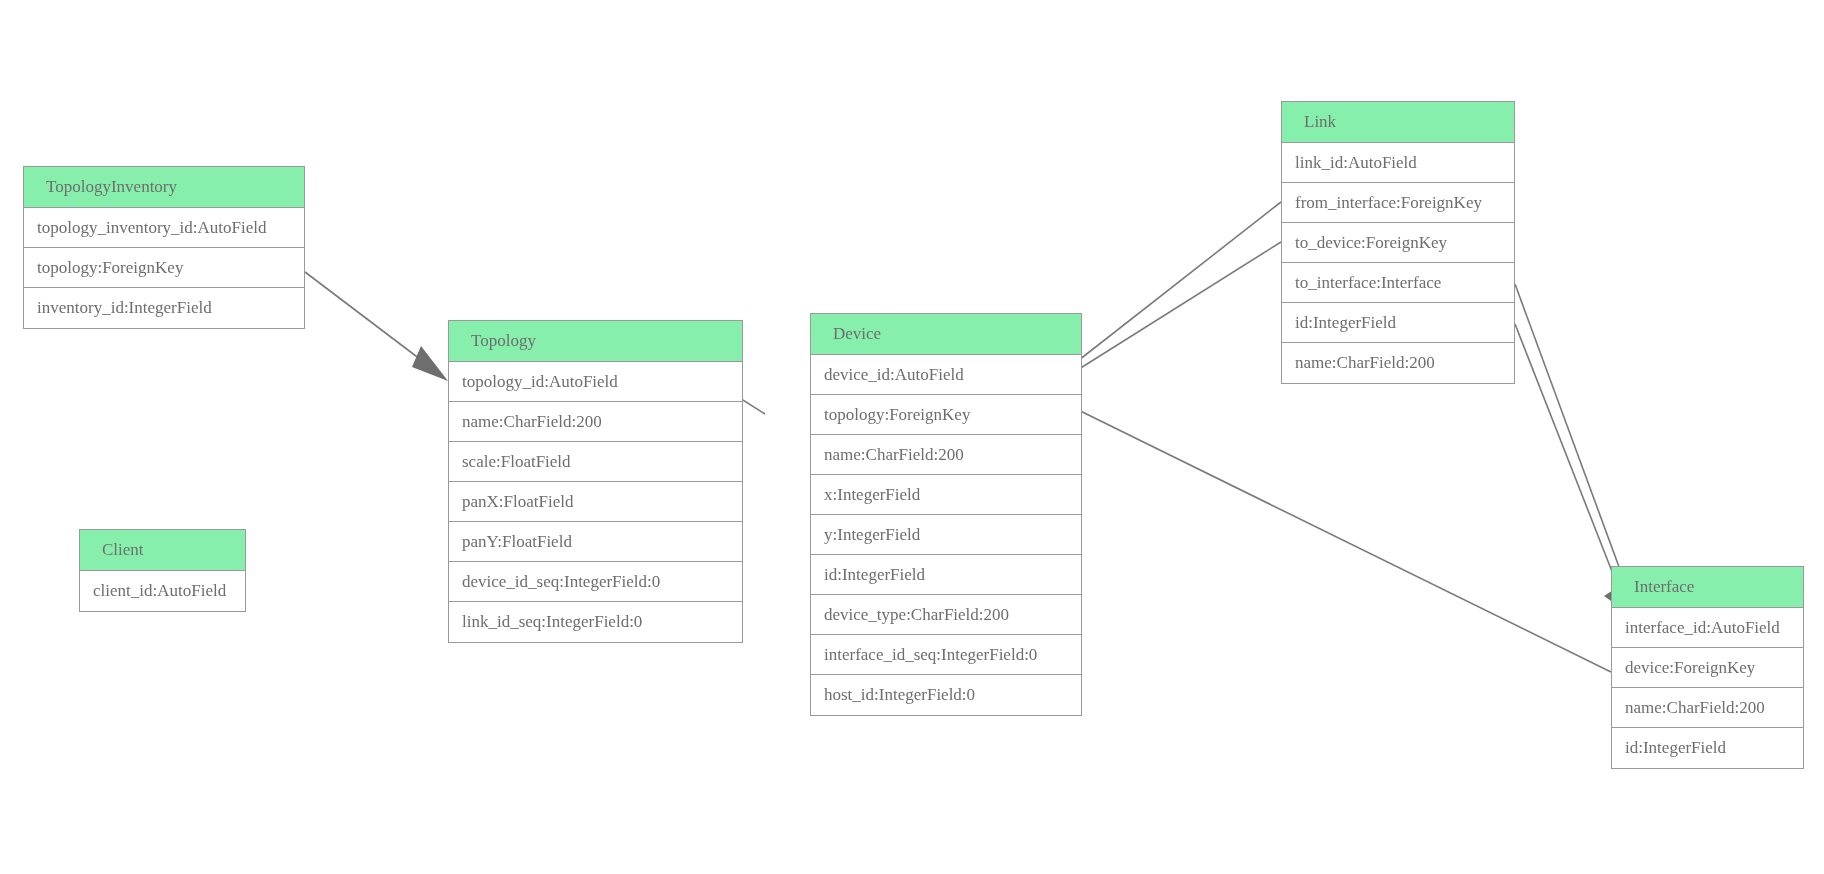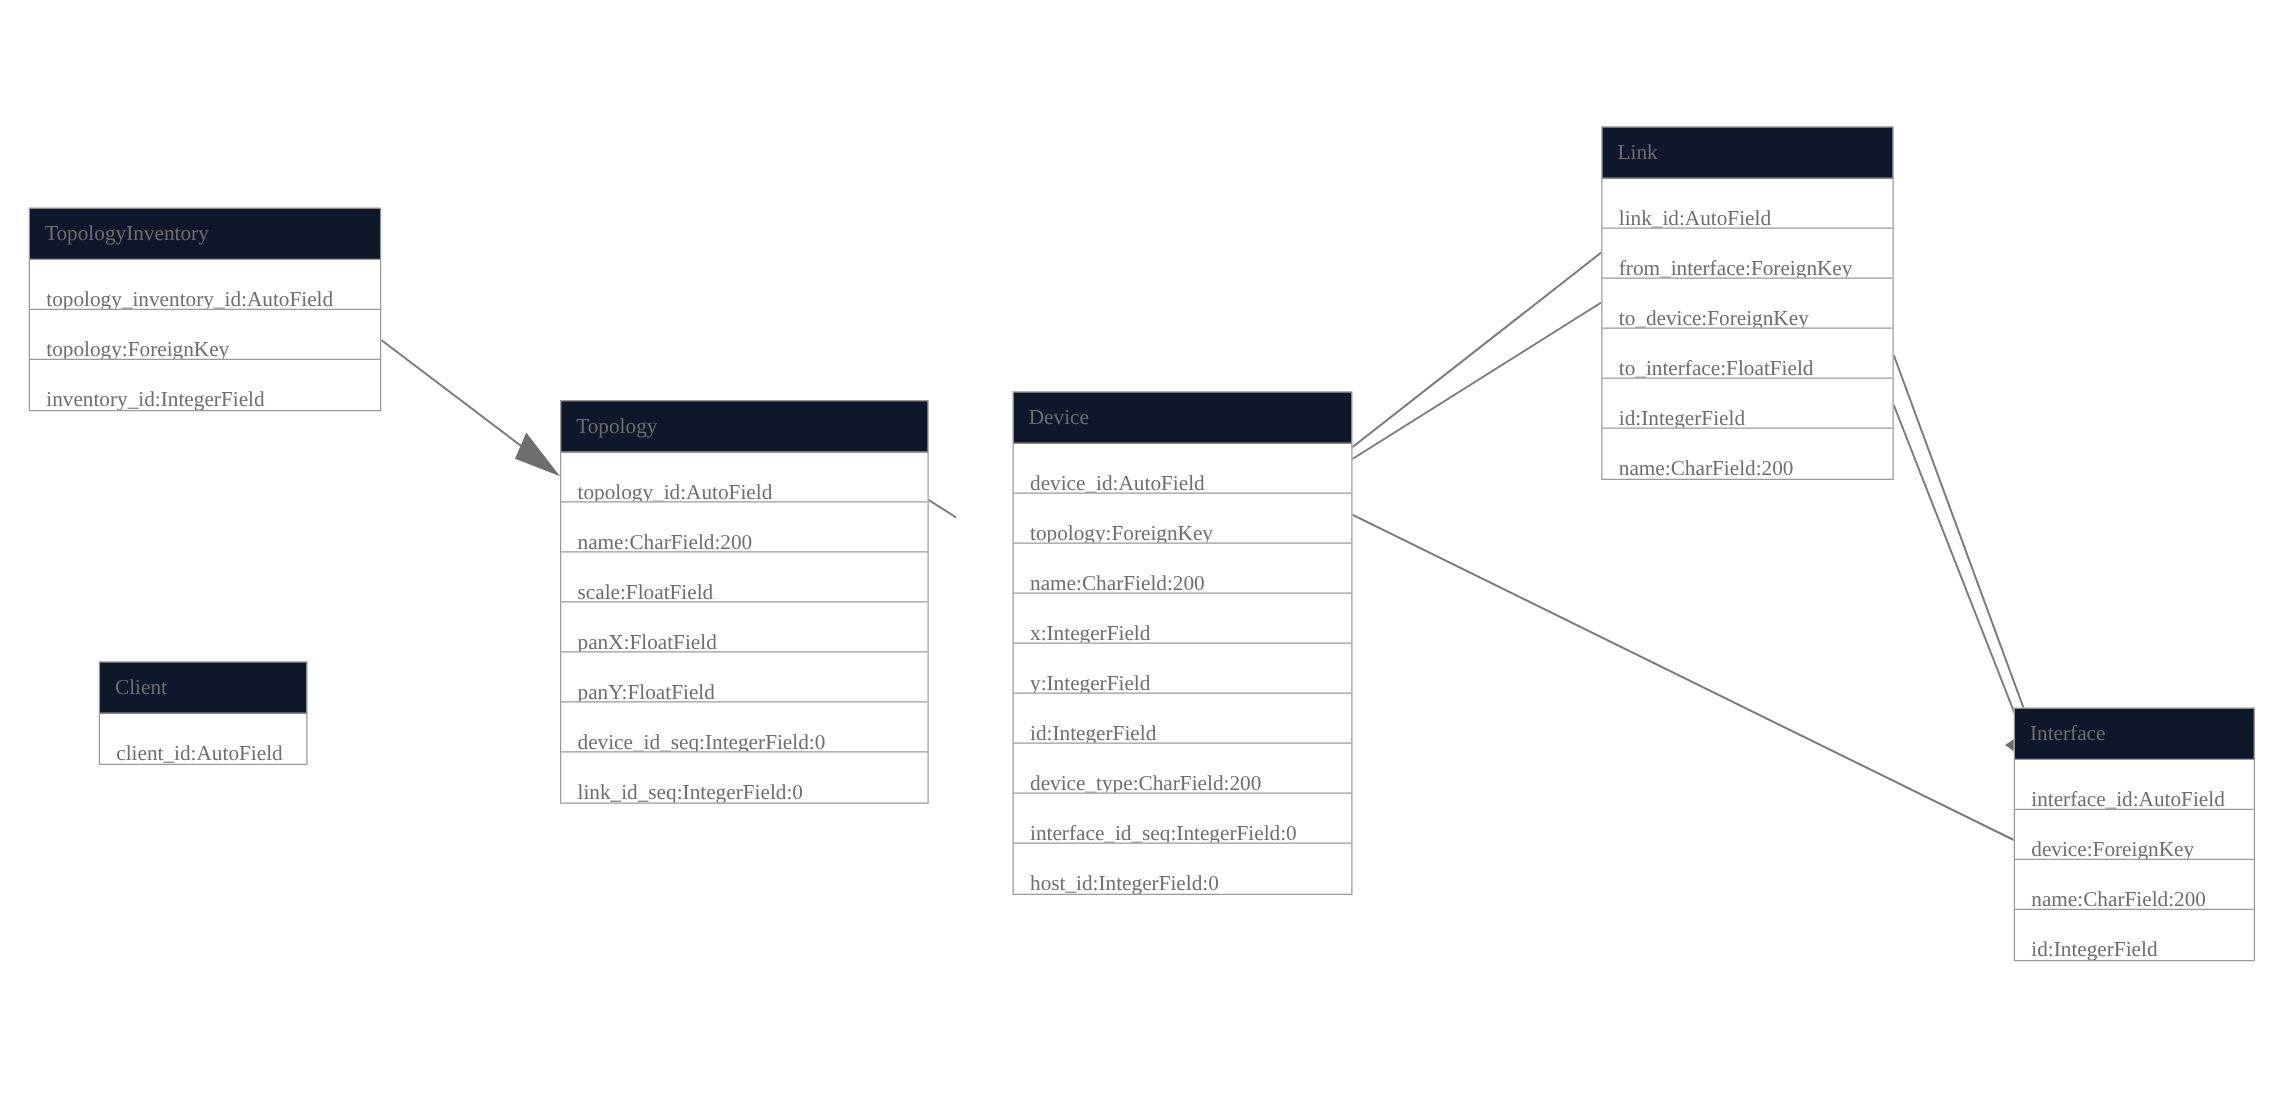--- a/index.html
+++ b/index.html
@@ -26,40 +26,40 @@
   }
   .entity {
     position: absolute;
     box-sizing: border-box;
     border: 1px solid #9a9a9a;
     background: #ffffff;
     z-index: 5;
   }
   .entity-header {
     box-sizing: border-box;
-    background: #0f172a;
+    background: #86efac;
     border-bottom: 1px solid #9a9a9a;
     color: #6e6e6e;
     font-size: 17px;
     line-height: 40px;
     height: 41px;
-    padding: 0 0 0 12px;
+    padding: 0 0 0 22px;
     white-space: nowrap;
     overflow: hidden;
   }
   .entity-fields {
     display: block;
   }
   .field-row {
     box-sizing: border-box;
     height: 40px;
     line-height: 39px;
     color: #6e6e6e;
     font-size: 17px;
-    padding: 12px 10px 0 13px;
+    padding: 0 10px 0 13px;
     border-bottom: 1px solid #9a9a9a;
     white-space: nowrap;
     overflow: hidden;
   }
   .field-row:last-child {
     border-bottom: none;
   }
 </style>
 </head>
 <body>
@@ -145,21 +145,21 @@
       <div class="field-row">host_id:IntegerField:0</div>
     </div>
   </div>
 
   <div class="entity" style="left:1281px; top:101px; width:234px;">
     <div class="entity-header">Link</div>
     <div class="entity-fields">
       <div class="field-row">link_id:AutoField</div>
       <div class="field-row">from_interface:ForeignKey</div>
       <div class="field-row">to_device:ForeignKey</div>
-      <div class="field-row">to_interface:FloatField</div>
+      <div class="field-row">to_interface:Interface</div>
       <div class="field-row">id:IntegerField</div>
       <div class="field-row">name:CharField:200</div>
     </div>
   </div>
 
   <div class="entity" style="left:1611px; top:566px; width:193px;">
     <div class="entity-header">Interface</div>
     <div class="entity-fields">
       <div class="field-row">interface_id:AutoField</div>
       <div class="field-row">device:ForeignKey</div>

